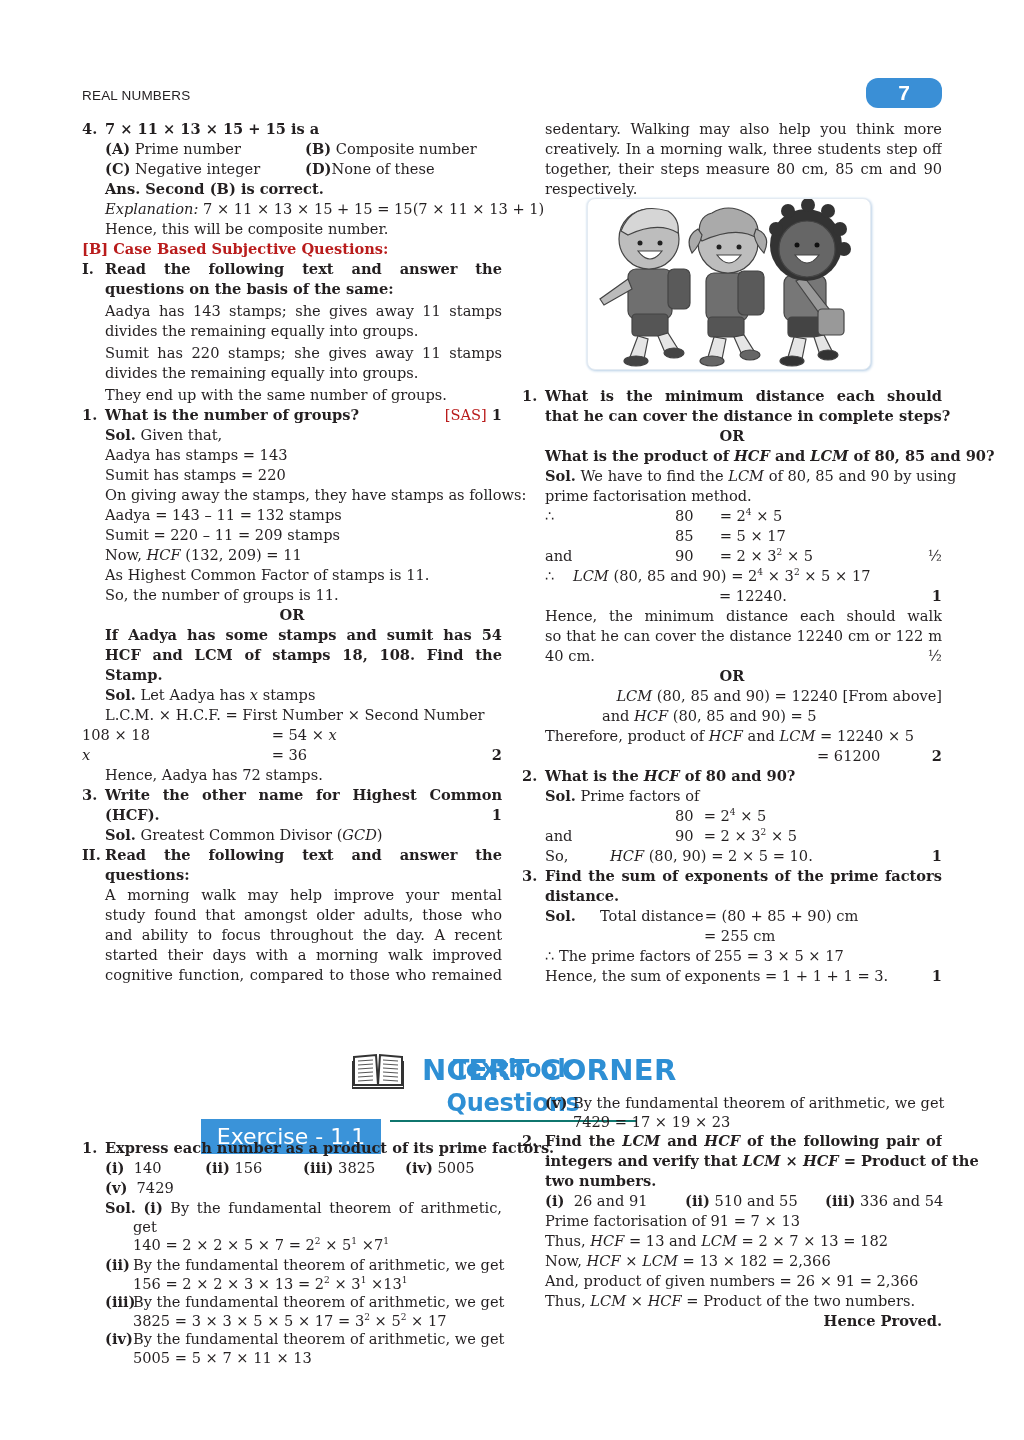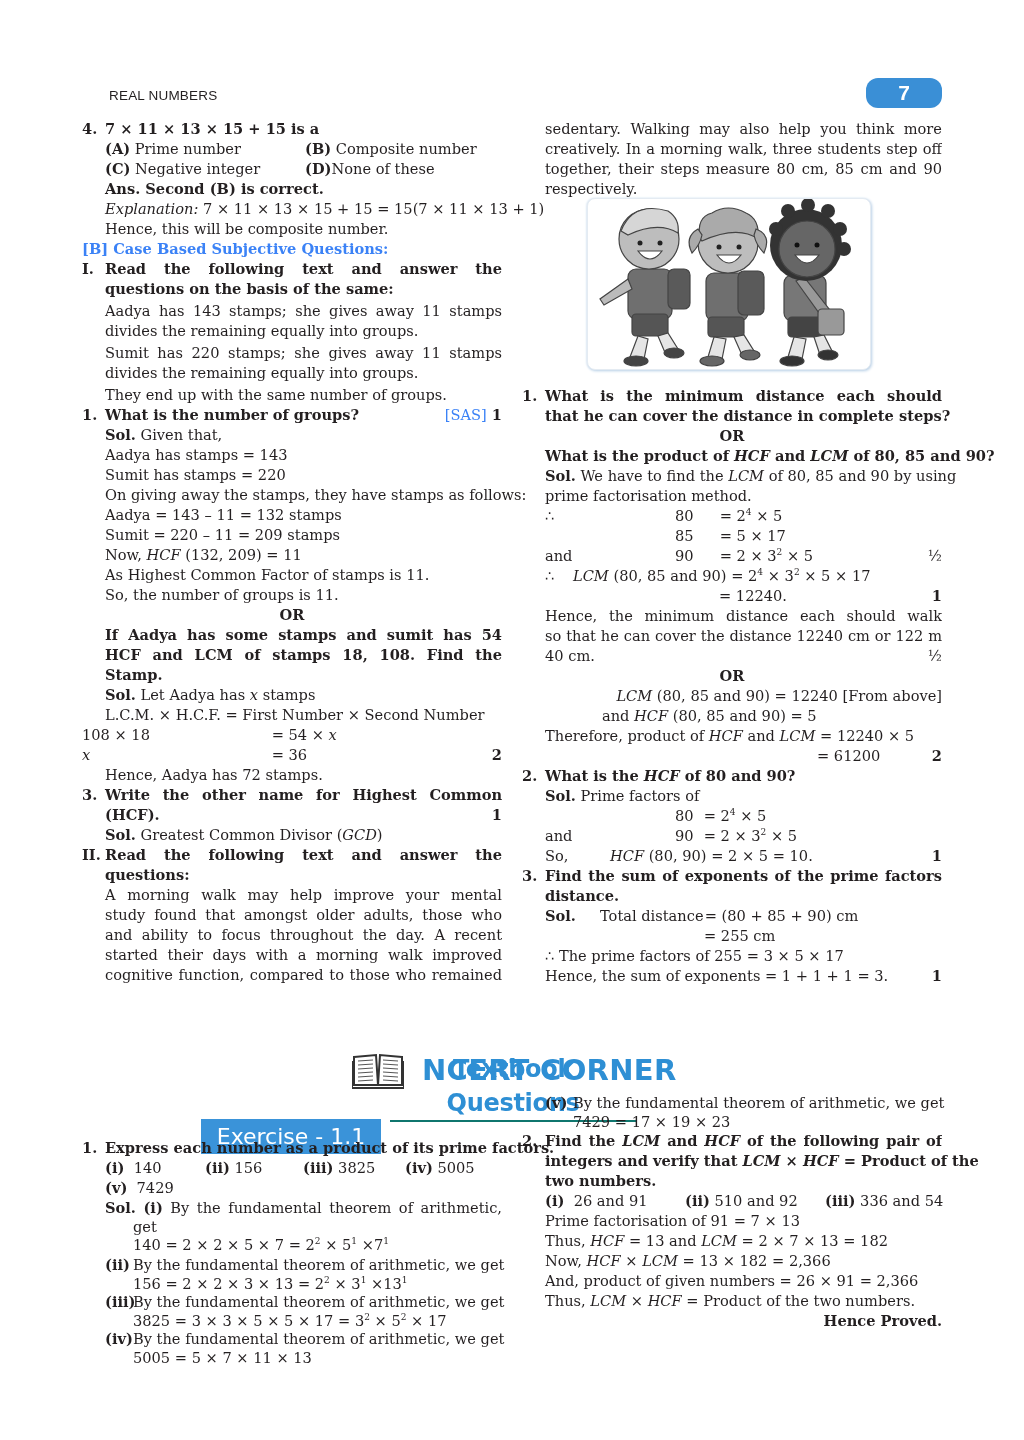--- a/index.html
+++ b/index.html
@@ -8,41 +8,41 @@
     position: relative;
     font-family: "DejaVu Serif", "Liberation Serif", serif;
     color: #231f20;
     font-size: 14.6px;
     line-height: 19.8px;
     overflow: hidden;
   }
   .running-head {
     position: absolute; left: 82px; top: 86px;
     font-family: "Liberation Sans", sans-serif;
-    font-size: 13.5px; letter-spacing: 0.2px; color: #231f20; margin-left: 27px;
+    font-size: 13.5px; letter-spacing: 0.2px; color: #231f20;
   }
   .page-badge {
     position: absolute; left: 866px; top: 78px; width: 76px; height: 30px;
     background: #3a8fd6; border-radius: 12px;
     color: #fff; font-family: "Liberation Sans", sans-serif; font-weight: bold;
     font-size: 21px; line-height: 30px; text-align: center;
   }
   .col { position: absolute; }
   .col-left { left: 82px; top: 119px; width: 420px; }
   .col-right { left: 522px; top: 119px; width: 420px; }
   .col-left2 { left: 82px; top: 1138px; width: 420px; }
   .col-right2 { left: 522px; top: 1093px; width: 420px; }
 
   .line { display: block; white-space: nowrap; height: 20px; }
   .just { text-align: justify; text-align-last: justify; white-space: normal; overflow: hidden; }
   .ind { padding-left: 23px; }
   .ind2 { padding-left: 51px; }
   .b { font-weight: bold; }
   .i { font-style: italic; }
-  .blue { color: #3b82f6; }
+  .blue { color: #b91c1c; }
   .num { display: inline-block; width: 23px; font-weight: bold; }
   .right { float: right; font-weight: bold; }
   .center { text-align: center; }
   .opt { display: inline-block; }
   .sub-label { display: inline-block; width: 28px; font-weight: bold; }
   sup { font-size: 9px; line-height: 0; vertical-align: 6px; }
 
   .eq-lhs { display: inline-block; text-align: left; }
   .illus {
     position: absolute; left: 587px; top: 198px; width: 284px; height: 172px;
@@ -286,21 +286,21 @@
   <div class="line ind2" style="height:17px;line-height:17px">5005 = 5 × 7 × 11 × 13</div>
 </div>
 
 <div class="col col-right2">
   <div class="line ind"><span class="sub-label">(v)</span><span>By the fundamental theorem of arithmetic, we get</span></div>
   <div class="line ind2" style="height:18px;line-height:18px">7429 = 17 × 19 × 23</div>
   <div class="line just b"><span class="num">2.</span><span>Find the </span><i>LCM</i><span> and </span><i>HCF</i><span> of the following pair of</span></div>
   <div class="line ind b"><span>integers and verify that </span><i>LCM</i><span> × </span><i>HCF</i><span> = Product of the</span></div>
   <div class="line ind b">two numbers.</div>
   <div class="line ind">
-    <span class="opt" style="width:140px"><b>(i)</b>&nbsp;&nbsp;<span>26 and 91</span></span><span class="opt" style="width:140px"><b>(ii)</b> <span>510 and 92</span></span><span class="opt"><b>(iii)</b> <span>336 and 54</span></span>
+    <span class="opt" style="width:140px"><b>(i)</b>&nbsp;&nbsp;<span>26 and 91</span></span><span class="opt" style="width:140px"><b>(ii)</b> <span>510 and 55</span></span><span class="opt"><b>(iii)</b> <span>336 and 54</span></span>
   </div>
   <div class="line ind">Prime factorisation of 91 = 7 × 13</div>
   <div class="line ind"><span>Thus, </span><i>HCF</i><span> = 13 and </span><i>LCM</i><span> = 2 × 7 × 13 = 182</span></div>
   <div class="line ind"><span>Now, </span><i>HCF</i><span> × </span><i>LCM</i><span> = 13 × 182 = 2,366</span></div>
   <div class="line ind">And, product of given numbers = 26 × 91 = 2,366</div>
   <div class="line ind"><span>Thus, </span><i>LCM</i><span> × </span><i>HCF</i><span> = Product of the two numbers.</span></div>
   <div class="line b" style="text-align:right">Hence Proved.</div>
 </div>
 
 </body></html>

